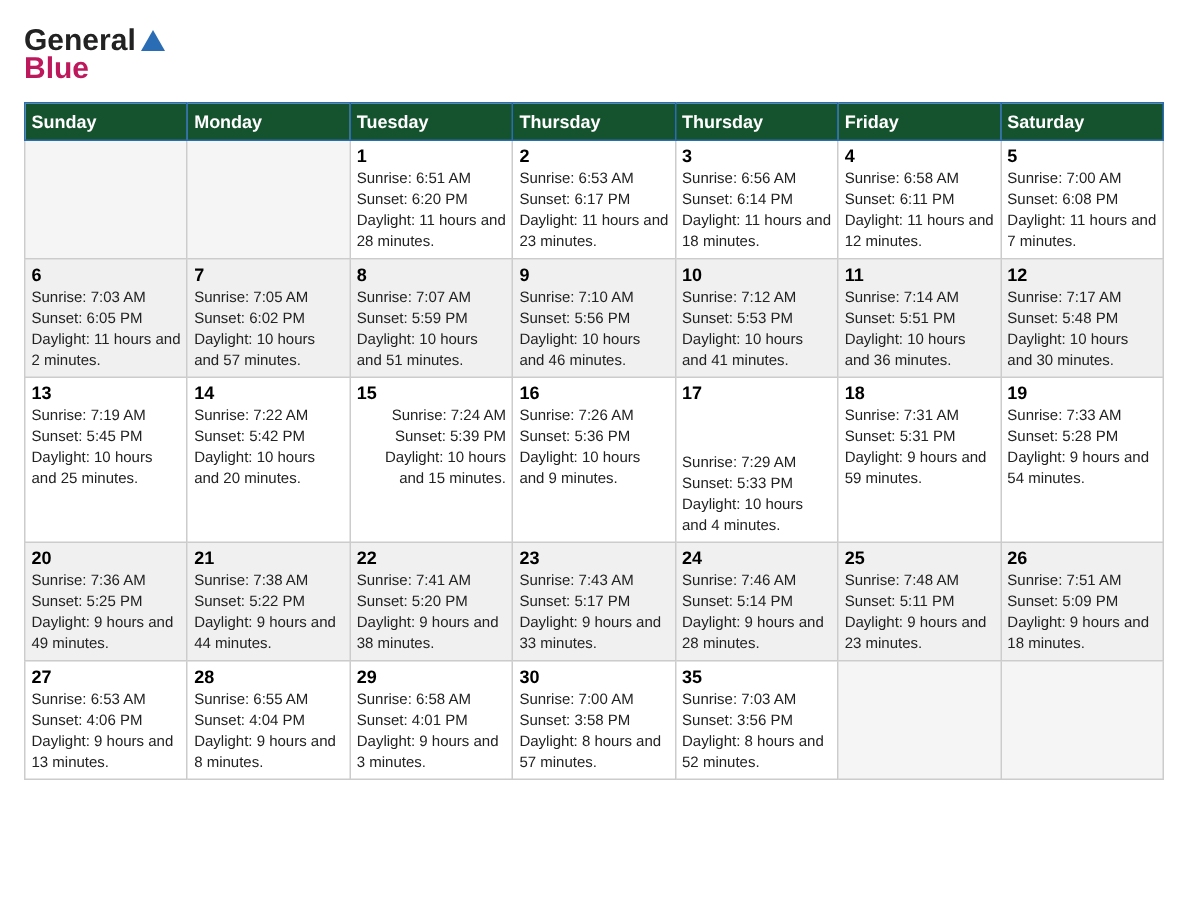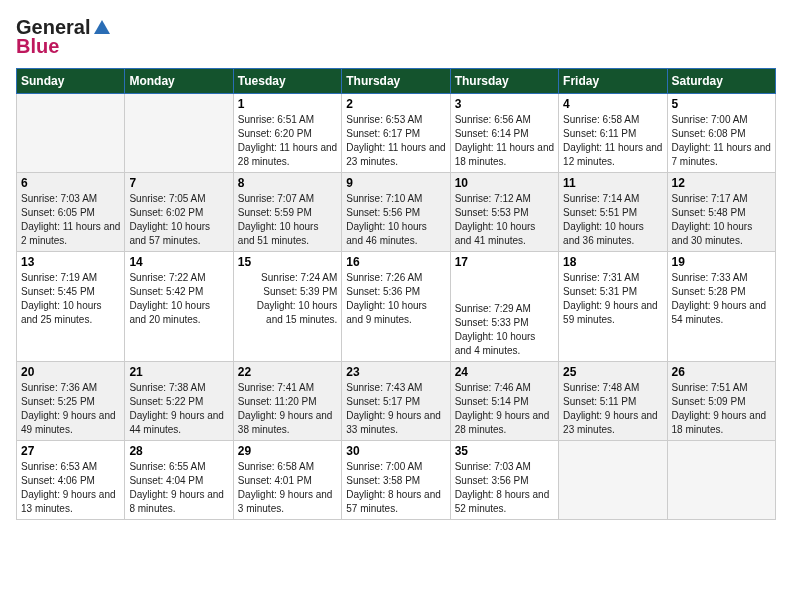--- a/index.html
+++ b/index.html
@@ -236,21 +236,21 @@
         </td>
         <td>
           <span class="day-number">21</span>
           <div class="day-info" style="white-space: pre-line;">Sunrise: 7:38 AM
 Sunset: 5:22 PM
 Daylight: 9 hours and 44 minutes.</div>
         </td>
         <td>
           <span class="day-number">22</span>
           <div class="day-info" style="white-space: pre-line;">Sunrise: 7:41 AM
-Sunset: 11:20 PM
+Sunset: 5:20 PM
 Daylight: 9 hours and 38 minutes.</div>
         </td>
         <td>
           <span class="day-number">23</span>
           <div class="day-info" style="white-space: pre-line;">Sunrise: 7:43 AM
 Sunset: 5:17 PM
 Daylight: 9 hours and 33 minutes.</div>
         </td>
         <td>
           <span class="day-number">24</span>

